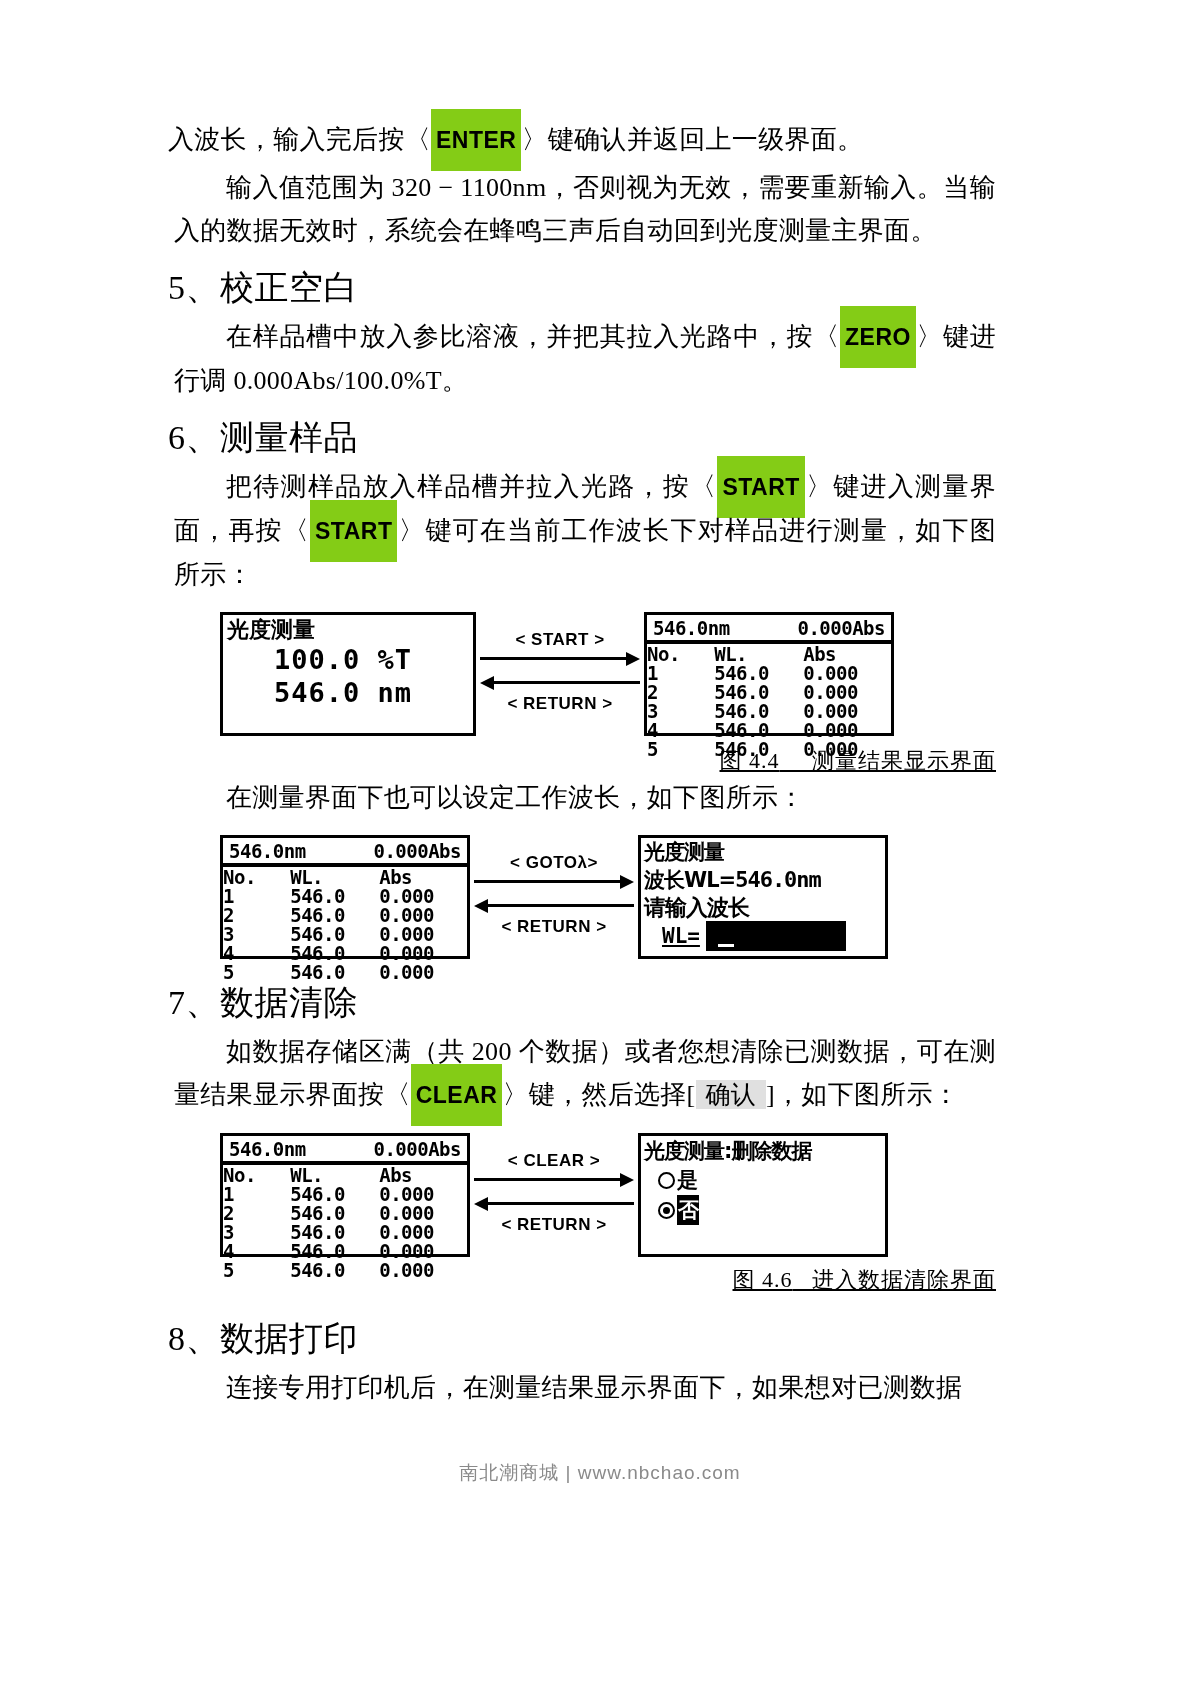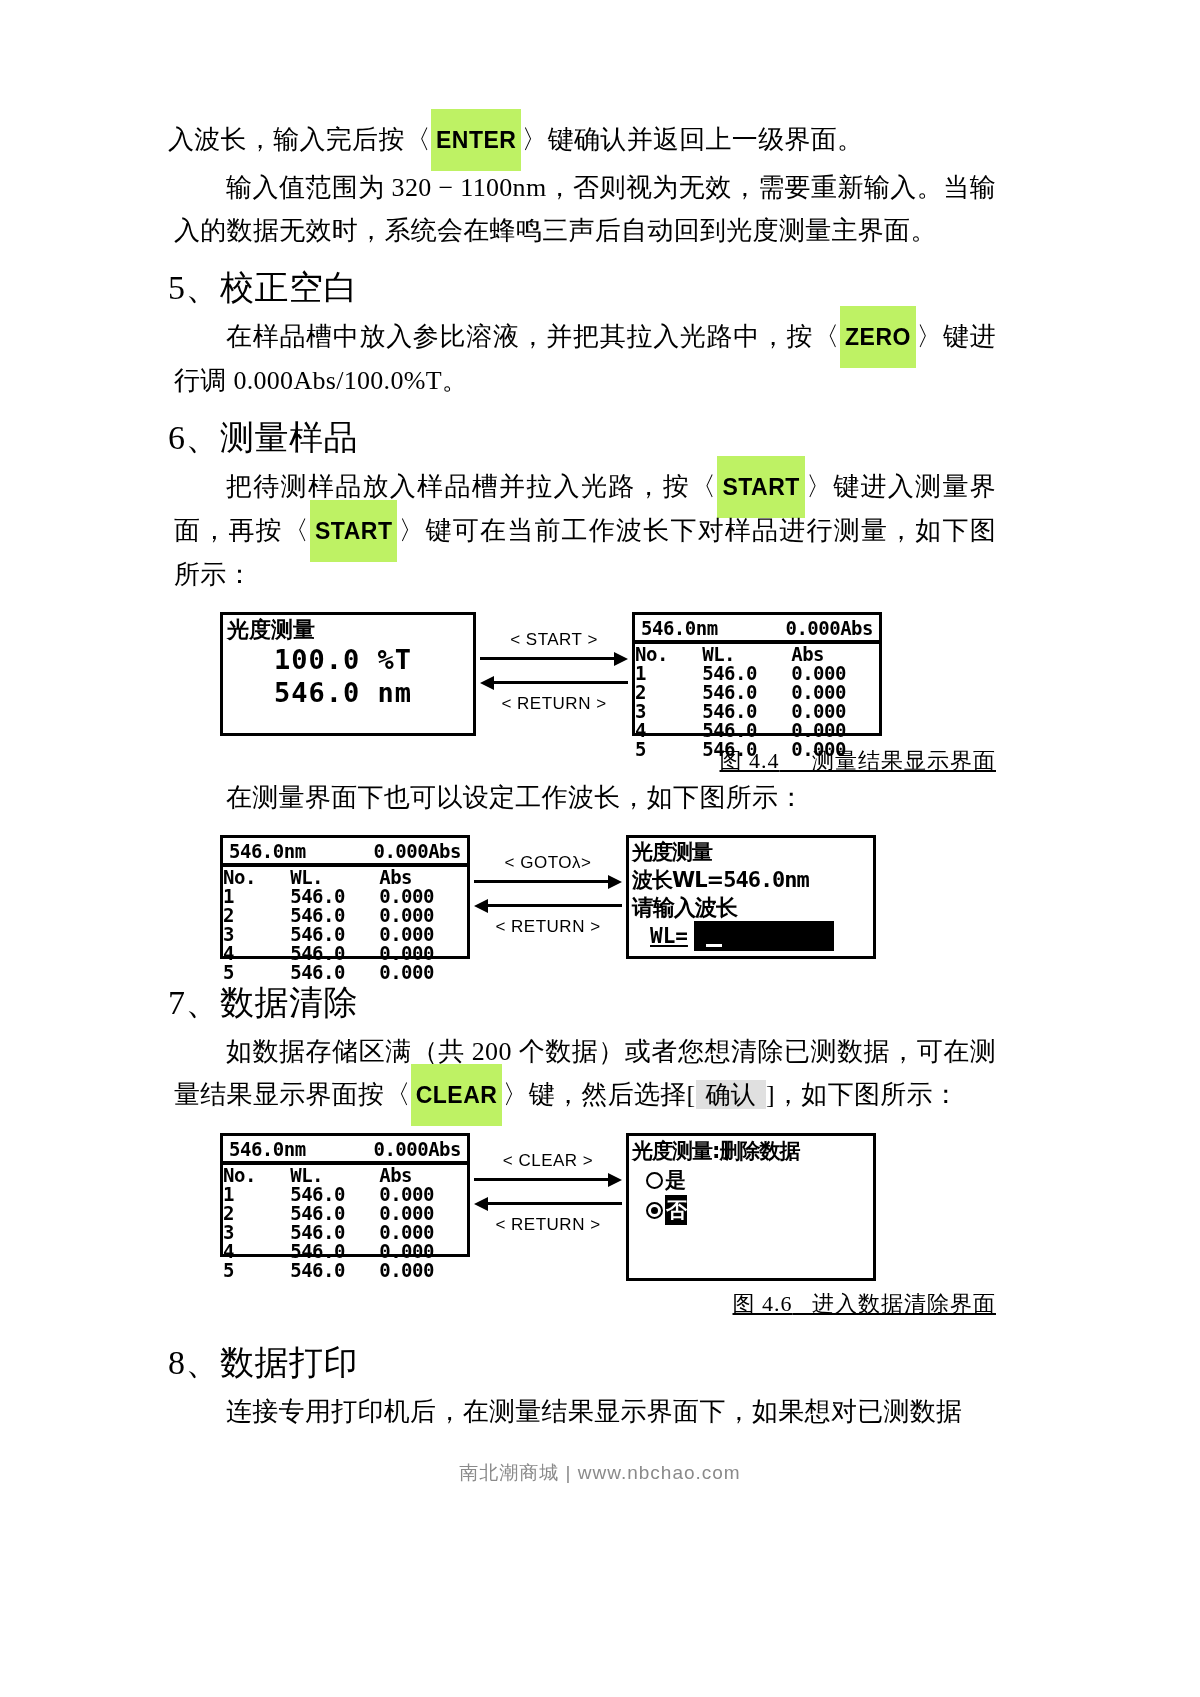--- a/index.html
+++ b/index.html
@@ -39,21 +39,21 @@
     text-justify: inter-ideograph;
   }
   .indent { text-indent: 52px; margin-left: 6px; }
   .heading {
     font-size: 34px;
     line-height: 43px;
     margin: 14px 0 6px 0;
     letter-spacing: 0.5px;
   }
   .key {
-    background: #bef264;
+    background: #84cc16;
     font-family: "Liberation Sans", "DejaVu Sans", sans-serif;
     font-weight: bold;
     font-size: 23px;
     padding: 18px 5px;
     letter-spacing: 0.5px;
   }
   .keyplain {
     background: #e0e0e0;
     font-size: 25px;
     padding: 1px 10px;
@@ -123,25 +123,26 @@
     font-weight: bold;
     font-size: 27px;
     letter-spacing: 1px;
     text-align: center;
     line-height: 33px;
     padding-right: 14px;
   }
 
   
   .arrows {
-    width: 156px;
+    width: 168px;
     position: relative;
     padding-top: 18px;
     flex: 0 0 auto;
     text-align: center;
+    font-weight: bold;
   }
   .arrow-label {
     font-family: "Liberation Sans", "DejaVu Sans", sans-serif;
     font-size: 17px;
     letter-spacing: 0.5px;
     margin: 0 0 2px 0;
     white-space: nowrap;
   }
   .arrow-line {
     position: relative;
@@ -217,21 +218,21 @@
     left: 12px;
     bottom: 4px;
     width: 16px;
     height: 3px;
     background: #fff;
   }
 
   
   .lcd-del {
     width: 250px;
-    height: 148px;
+    height: 124px;
     padding: 1px 0 0 3px;
     font-family: "DejaVu Sans", "Liberation Sans", sans-serif;
     font-weight: bold;
   }
   .lcd-del .dtitle { font-size: 21px; line-height: 28px; letter-spacing: -1px; }
   .lcd-del .opt {
     display: flex;
     align-items: center;
     margin-left: 14px;
     line-height: 30px;

